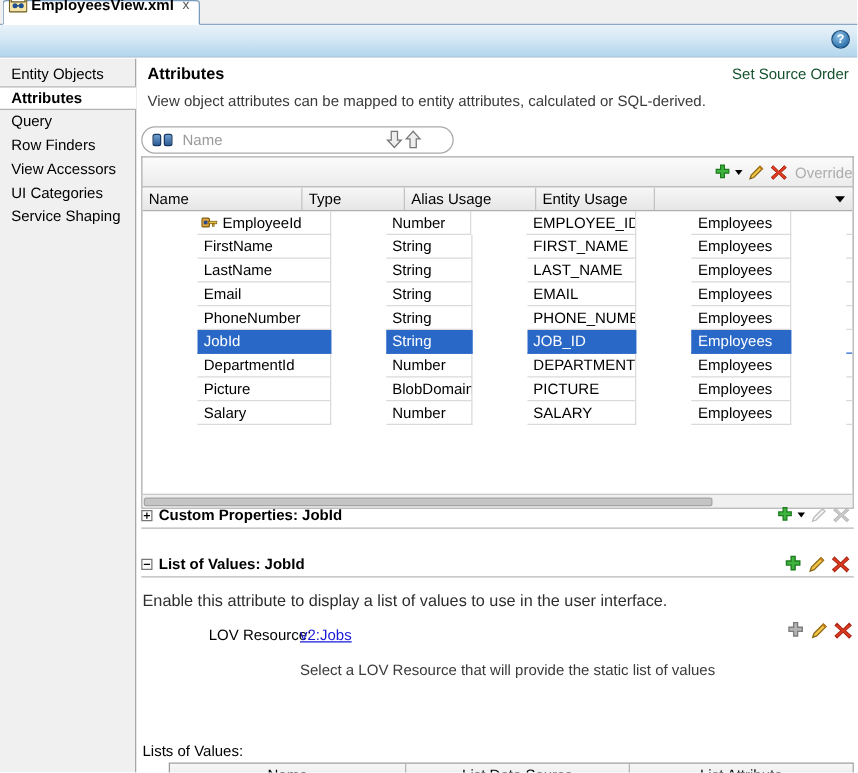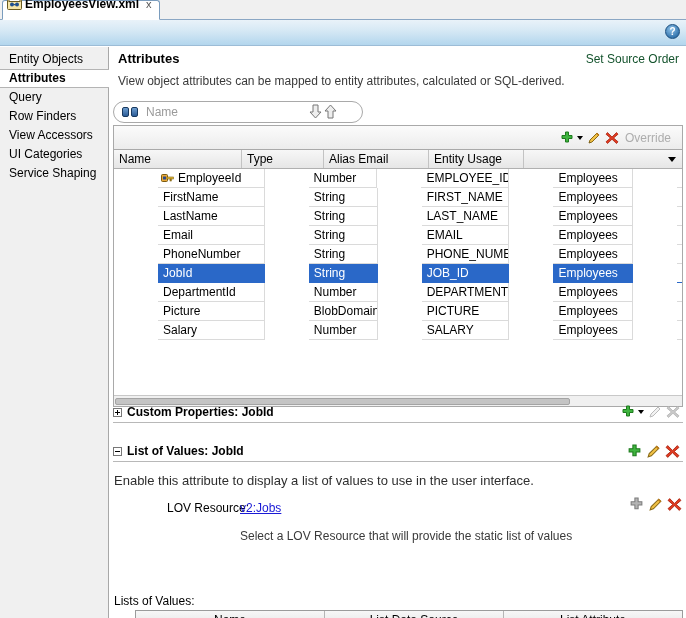--- a/index.html
+++ b/index.html
@@ -146,21 +146,21 @@
   .arrow-btn svg { display:block; }
 
   
   #grid-toolbar {
     position: absolute; left: 3px; top: 78px; width: 570px; height: 24px;
     background: linear-gradient(to bottom,#fbfbfb,#ececec);
     border: 1px solid #a9a9a9;
     border-bottom: none;
     box-sizing: border-box;
     display: flex; align-items: center; justify-content: flex-end;
-    padding-right: 11px;
+    padding-right: 0;
   }
   .tb-icon { margin-left: 4px; cursor: pointer; display:block; }
   .tb-caret {
     width: 0; height: 0; margin-left: 3px;
     border-left: 3.5px solid transparent;
     border-right: 3.5px solid transparent;
     border-top: 4px solid #000;
     cursor: pointer;
   }
   #override-label {
@@ -358,21 +358,21 @@
         <path d="M2.5 1.5 L7 6 L11.5 1.5 L13 3.2 L8.6 7 L13 10.8 L11.5 12.5 L7 8.2 L2.5 12.5 L1 10.8 L5.4 7 L1 3.2 z" fill="#e03b21" stroke="#a82411" stroke-width="0.8"></path>
       </svg>
     </span>
     <span id="override-label">Override</span>
   </div>
 
   <div id="grid">
     <div class="grid-head">
       <div class="hc" style="width:128px">Name</div>
       <div class="hc" style="width:82px">Type</div>
-      <div class="hc" style="width:105px">Alias Email</div>
+      <div class="hc" style="width:105px">Alias Usage</div>
       <div class="hc" style="width:95px">Entity Usage</div>
       <div class="hc last">
         <span class="head-caret"></span>
       </div>
     </div>
 
     <div class="grid-row">
       <div class="gc withicon" style="width:128px">
         <span class="key-icon">
           <svg width="13" height="10" viewBox="0 0 13 10">

